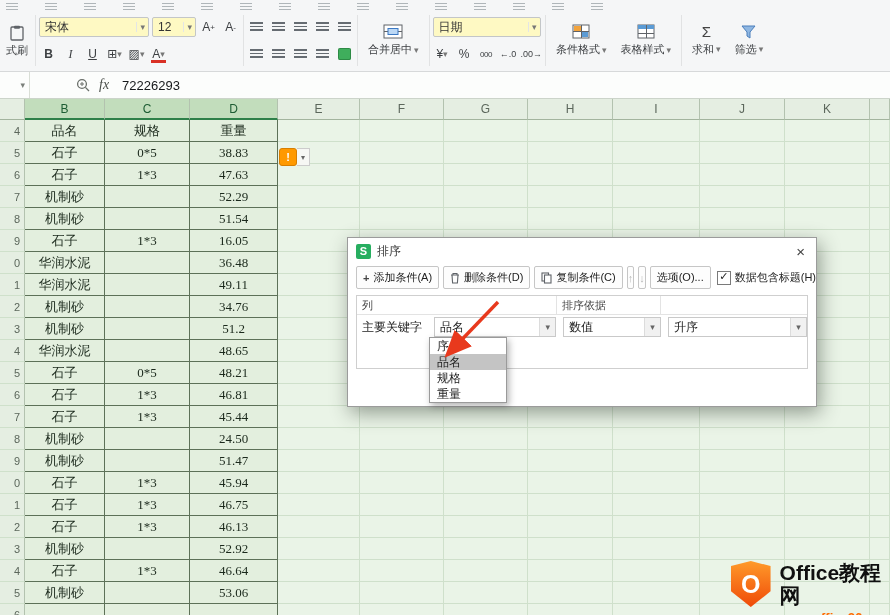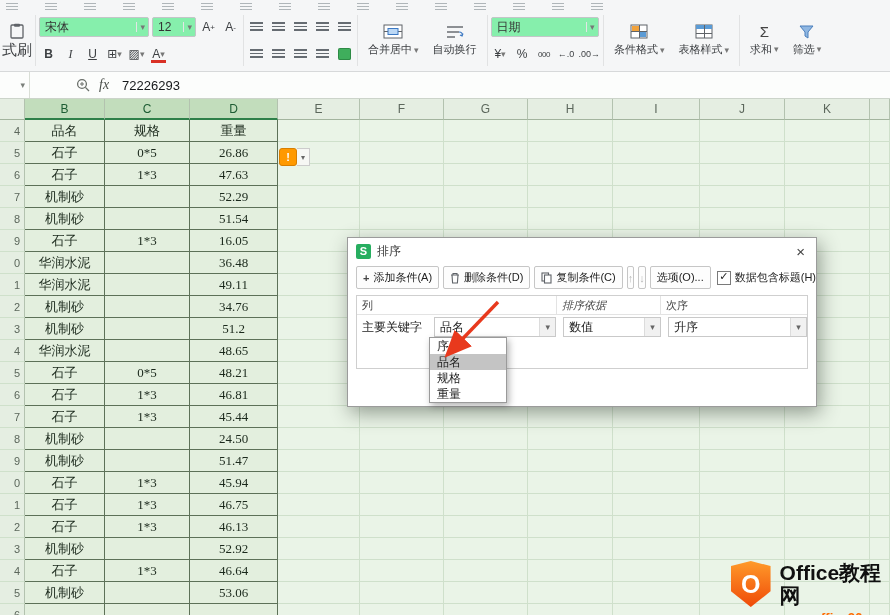--- a/index.html
+++ b/index.html
@@ -7,22 +7,22 @@
        font-family:"Liberation Sans","DejaVu Sans",sans-serif;-webkit-font-smoothing:antialiased;}
   
   .ribbon{position:absolute;top:0;left:0;right:0;height:72px;background:#f5f6f7;border-bottom:1px solid #d7d9da;box-sizing:border-box;}
   .topstrip{height:10px;display:flex;align-items:flex-end;padding-left:6px;overflow:hidden;}
   .ts-icon{width:12px;height:7px;margin-right:27px;flex:0 0 auto;opacity:.75;
            background:repeating-linear-gradient(to bottom,#98a0a4 0 1.5px,transparent 1.5px 3px);}
   .rmain{display:flex;height:61px;padding-left:2px;align-items:stretch;}
   .sep{width:1px;background:#e1e2e3;margin:5px 3px;flex:0 0 auto;}
   .rgroup{display:flex;flex-direction:column;justify-content:center;flex:0 0 auto;}
   .rrow{display:flex;align-items:center;height:27px;gap:3px;}
-  .rlabel{font-size:15px;color:#3c3f42;text-align:center;}
-  .combo{height:20px;background:#86efac;border:1px solid #c3c6c8;border-radius:2px;display:flex;align-items:center;
+  .rlabel{font-size:11px;color:#3c3f42;text-align:center;}
+  .combo{height:20px;background:#fef9c3;border:1px solid #c3c6c8;border-radius:2px;display:flex;align-items:center;
          font-size:12px;color:#333;padding-left:5px;box-sizing:border-box;}
   .combo .caret{margin-left:auto;padding:0 3px;color:#777;font-size:9px;border-left:1px solid #e3e5e6;}
   .ibtn{min-width:19px;height:19px;display:inline-flex;align-items:center;justify-content:center;
         font-size:12px;color:#3c3f42;border-radius:2px;}
   .caret{font-size:9px;color:#777;}
   .bars{width:13px;height:10px;background:repeating-linear-gradient(to bottom,#666c72 0 1.6px,transparent 1.6px 3.6px);}
   .bigbtn{display:flex;flex-direction:column;align-items:center;justify-content:center;gap:3px;padding:2px 7px;}
   .blabel{font-size:11px;color:#3a3d40;display:flex;align-items:center;gap:2px;white-space:nowrap;}
   .bold{font-weight:bold;} .ital{font-style:italic;font-family:"Liberation Serif",serif;} .undl{text-decoration:underline;}
   .acolor{position:relative;} .acolor:after{content:"";position:absolute;left:2px;right:2px;bottom:1px;height:3px;background:#d93025;}
@@ -70,21 +70,21 @@
   .tb-btn{height:21px;border:1px solid #c6c6c6;background:#fdfdfd;border-radius:2px;display:inline-flex;
           align-items:center;gap:4px;padding:0 6px;font-size:11px;white-space:nowrap;}
   .tb-btn.sm{width:20px;padding:0;justify-content:center;color:#b8b8b8;font-size:11px;}
   .plus{font-weight:bold;color:#444;}
   .chkwrap{display:flex;align-items:center;gap:4px;margin-left:2px;font-size:11px;white-space:nowrap;}
   .chk{width:12px;height:12px;border:1px solid #7a7a7a;background:#fff;display:flex;align-items:center;justify-content:center;}
   .tick{font-size:11px;line-height:1;color:#222;margin-top:-2px;}
   .dlg-grid{margin:0 8px;border:1px solid #cfcfcf;height:74px;box-sizing:border-box;background:#fff;}
   .dg-hdr{display:flex;height:18px;border-bottom:1px solid #e3e3e3;font-size:11px;color:#444;}
   .dg-hdr > div{box-sizing:border-box;border-right:1px solid #e3e3e3;padding:2px 0 0 5px;}
-  .dg-c1{width:200px;} .dg-c2{width:104px;font-style:italic;} .dg-c3{width:146px;border-right:none!important;}
+  .dg-c1{width:200px;} .dg-c2{width:104px;} .dg-c3{width:146px;border-right:none!important;}
   .dg-row{display:flex;align-items:center;height:24px;}
   .key-label{width:70px;padding-left:5px;font-size:12px;color:#222;flex:0 0 auto;}
   .dcombo{height:20px;border:1px solid #c9c9c9;background:#fff;display:flex;align-items:center;
           padding-left:5px;box-sizing:border-box;font-size:12px;}
   .dcombo .co-caret{margin-left:auto;width:15px;height:100%;background:#f1f1f1;border-left:1px solid #dcdcdc;
           display:flex;align-items:center;justify-content:center;font-size:9px;color:#666;}
   .c-key{width:125px;margin-left:2px;} .c-by{width:100px;margin-left:7px;} .c-ord{width:142px;margin-left:7px;}
   .dlg-footer{display:flex;justify-content:flex-end;gap:14px;padding:7px 8px 0 0;}
   .btn{height:23px;min-width:58px;border:1px solid #b1b1b1;background:#f3f3f3;border-radius:2px;
        display:inline-flex;align-items:center;justify-content:center;font-size:12px;padding:0 8px;}
@@ -219,31 +219,20 @@
         <svg class="mini" width="20" height="15" viewBox="0 0 20 15">
             <rect x="1" y="1" width="18" height="13" fill="#fff" stroke="#5f6368"></rect>
             <line x1="1" y1="7.5" x2="19" y2="7.5" stroke="#5f6368"></line>
             <rect x="5" y="4.5" width="10" height="6" fill="#bcd8f5" stroke="#3b78c3"></rect>
           </svg>
         <div class="blabel">
             <span>合并居中</span>
             <span class="caret">▾</span>
           </div>
       </div>
-      <div class="bigbtn">
-        <svg class="mini" width="18" height="14" viewBox="0 0 18 14">
-            <line x1="1" y1="2" x2="17" y2="2" stroke="#5f6368" stroke-width="1.4"></line>
-            <line x1="1" y1="7" x2="13" y2="7" stroke="#5f6368" stroke-width="1.4"></line>
-            <line x1="1" y1="12" x2="9" y2="12" stroke="#5f6368" stroke-width="1.4"></line>
-            <path d="M13,7 q4,0 3,4 l-2,-1 m2,1 l1,-2.4" fill="none" stroke="#3b78c3" stroke-width="1.2"></path>
-          </svg>
-        <div class="blabel">
-            <span>自动换行</span>
-          </div>
-      </div>
     </div>
     <div class="sep"></div>
 
     <div class="rgroup">
       <div class="rrow">
         <div class="combo" style="width:108px;">
           <span>日期</span>
             <span class="caret">▾</span>
         </div>
       </div>
@@ -356,21 +345,21 @@
       <div class="cell" style="width: 85px;"></div>
       <div class="cell" style="width: 87px;"></div>
       <div class="cell" style="width: 85px;"></div>
       <div class="cell" style="width: 85px;"></div>
       <div class="cell" style="width: 20px;"></div>
     </div>
     <div class="shrow">
       <div class="rowhdr" style="width: 25px;">5</div>
       <div class="cell tcell" style="width: 80px;">石子</div>
       <div class="cell tcell" style="width: 85px;">0*5</div>
-      <div class="cell tcell" style="width: 88px;">26.86</div>
+      <div class="cell tcell" style="width: 88px;">38.83</div>
       <div class="cell" style="width: 82px;"></div>
       <div class="cell" style="width: 84px;"></div>
       <div class="cell" style="width: 84px;"></div>
       <div class="cell" style="width: 85px;"></div>
       <div class="cell" style="width: 87px;"></div>
       <div class="cell" style="width: 85px;"></div>
       <div class="cell" style="width: 85px;"></div>
       <div class="cell" style="width: 20px;"></div>
     </div>
     <div class="shrow">
@@ -707,21 +696,20 @@
       <span class="chk">
           <span class="tick">✓</span>
         </span>
       <span>数据包含标题(H)</span>
     </div>
   </div>
   <div class="dlg-grid">
     <div class="dg-hdr">
       <div class="dg-c1">列</div>
       <div class="dg-c2">排序依据</div>
-      <div class="dg-c3">次序</div>
     </div>
     <div class="dg-row">
       <span class="key-label">主要关键字</span>
       <div class="dcombo c-key">
         <span>品名</span>
           <span class="co-caret">▾</span>
       </div>
       <div class="dcombo c-by">
         <span>数值</span>
           <span class="co-caret">▾</span>

